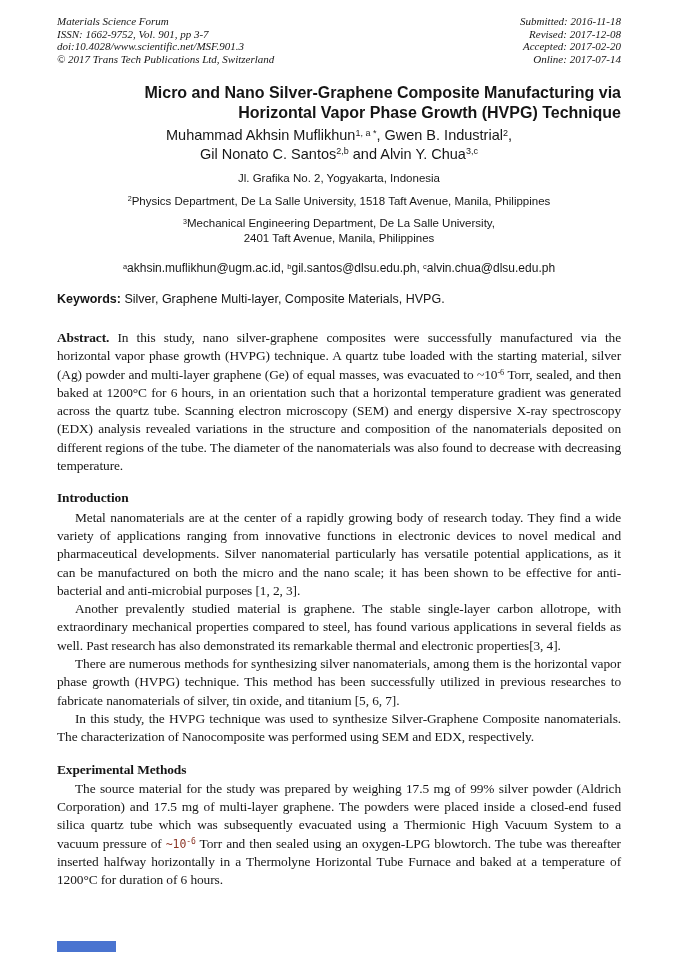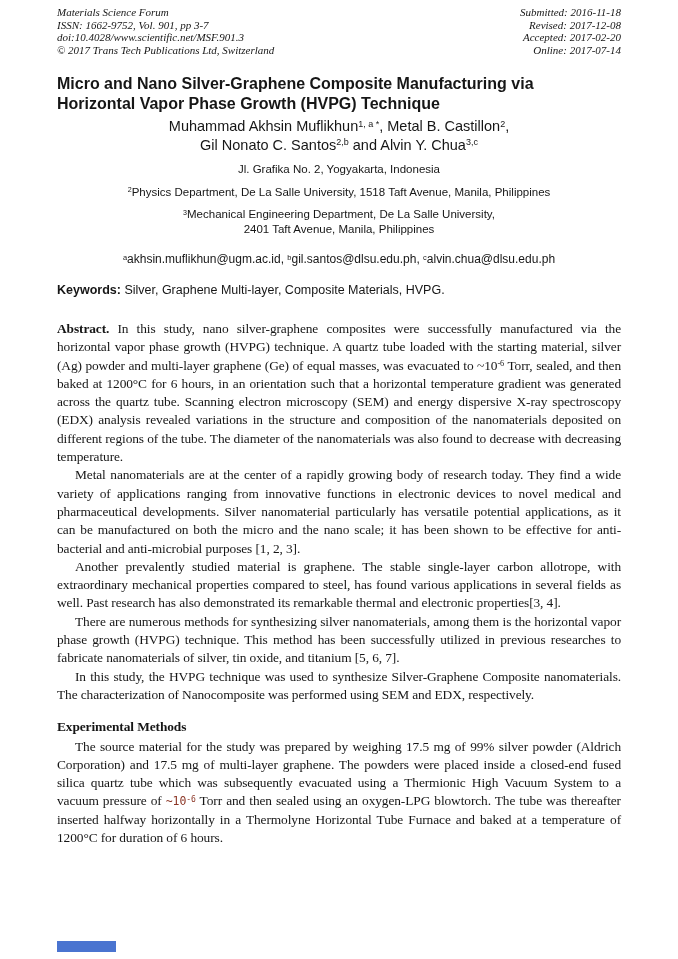--- a/index.html
+++ b/index.html
@@ -11,30 +11,30 @@
     color:#161616;
     font-family:"Liberation Serif", serif;
     overflow:hidden;
     box-sizing:border-box;
   }
   .content { margin:0 57px; width:564px; }
 
   
   .masthead {
     display:flex; justify-content:space-between;
-    padding-top:6px;
+    padding-top:15px;
     font-family:"Liberation Serif", serif;
     font-style:italic;
     font-size:11px; line-height:12.5px;
   }
   .masthead .mast-right { text-align:right; }
 
   
   .paper-title {
-    margin-top:18px; text-align:left;
+    margin-top:18px; text-align:right;
     font-family:"Liberation Sans", sans-serif;
     font-weight:bold; font-size:16px; line-height:20px;
     white-space:nowrap;
   }
   .authors {
     margin-top:3px; text-align:center;
     font-family:"Liberation Sans", sans-serif;
     font-size:14.5px; line-height:18.5px;
     white-space:nowrap;
   }
@@ -104,21 +104,21 @@
         <div>Online: 2017-07-14</div>
       </div>
     </div>
 
     <div class="paper-title">
       <div>Micro and Nano Silver-Graphene Composite Manufacturing via</div>
       <div>Horizontal Vapor Phase Growth (HVPG) Technique</div>
     </div>
 
     <div class="authors">
-      <div><span>Muhammad Akhsin Muflikhun</span><span class="sup">1, a *</span><span>, Metal B. Castillon</span><span class="sup">2</span><span>,</span></div>
+      <div><span>Muhammad Akhsin Muflikhun</span><span class="sup">1, a *</span><span>, Gwen B. Industrial</span><span class="sup">2</span><span>,</span></div>
       <div><span>Gil Nonato C. Santos</span><span class="sup">2,b</span><span> and Alvin Y. Chua</span><span class="sup">3,c</span></div>
     </div>
 
     <div class="affil">
       <div>Jl. Grafika No. 2, Yogyakarta, Indonesia</div>
     </div>
 
     <div class="affil">
       <div><span class="sup">2</span><span>Physics Department, De La Salle University, 1518 Taft Avenue, Manila, Philippines</span></div>
     </div>
@@ -127,20 +127,21 @@
       <div><span class="sup">3</span><span>Mechanical Engineering Department, De La Salle University,</span></div>
       <div>2401 Taft Avenue, Manila, Philippines</div>
     </div>
 
     <div class="emails"><span class="sup">a</span><span>akhsin.muflikhun@ugm.ac.id, </span><span class="sup">b</span><span>gil.santos@dlsu.edu.ph, </span><span class="sup">c</span><span>alvin.chua@dlsu.edu.ph</span></div>
 
     <div class="keywords"><span class="kw-label">Keywords:</span><span> Silver, Graphene Multi-layer, Composite Materials, HVPG.</span></div>
 
     <div class="abstract body-text"><span class="ab-label">Abstract.</span><span> In this study, nano silver-graphene composites were successfully manufactured via the horizontal vapor phase growth (HVPG) technique. A quartz tube loaded with the starting material, silver (Ag) powder and multi-layer graphene (Ge) of equal masses, was evacuated to ~10</span><span class="sup">-6</span><span> Torr, sealed, and then baked at 1200°C for 6 hours, in an orientation such that a horizontal temperature gradient was generated across the quartz tube. Scanning electron microscopy (SEM) and energy dispersive X-ray spectroscopy (EDX) analysis revealed variations in the structure and composition of the nanomaterials deposited on different regions of the tube.  The diameter of the nanomaterials was also found to decrease with decreasing temperature.</span></div>
 
+    <div class="section-heading body-text">Introduction</div>
 
     <p class="body-p body-text">Metal nanomaterials are at the center of a rapidly growing body of research today. They find a wide variety of applications ranging from innovative functions in electronic devices to novel medical and pharmaceutical developments. Silver nanomaterial particularly has versatile potential applications, as it can be manufactured on both the micro and the nano scale; it has been shown to be effective for anti-bacterial and anti-microbial purposes [1, 2, 3].</p>
     <p class="body-p body-text">Another prevalently studied material is graphene. The stable single-layer carbon allotrope, with extraordinary mechanical properties compared to steel, has found various applications in several fields as well. Past research has also demonstrated its remarkable thermal and electronic properties[3, 4].</p>
     <p class="body-p body-text">There are numerous methods for synthesizing silver nanomaterials, among them is the horizontal vapor phase growth (HVPG) technique. This method has been successfully utilized in previous researches to fabricate nanomaterials of silver, tin oxide, and titanium [5, 6, 7].</p>
     <p class="body-p body-text">In this study, the HVPG technique was used to synthesize Silver-Graphene Composite nanomaterials. The characterization of Nanocomposite was performed using SEM and EDX, respectively.</p>
 
     <div class="section-heading body-text">Experimental Methods</div>
 
     <p class="body-p body-text"><span>The source material for the study was prepared by weighing 17.5 mg of 99% silver powder (Aldrich Corporation) and 17.5 mg of multi-layer graphene. The powders were placed inside a closed-end fused silica quartz tube which was subsequently evacuated using a Thermionic High Vacuum System to a vacuum pressure of </span><span class="formula"><span>~10</span><span class="sup">-6</span></span><span> Torr and then sealed using an oxygen-LPG blowtorch. The tube was thereafter inserted halfway horizontally in a Thermolyne Horizontal Tube Furnace and baked at a temperature of 1200°C for duration of 6 hours.</span></p>
 

